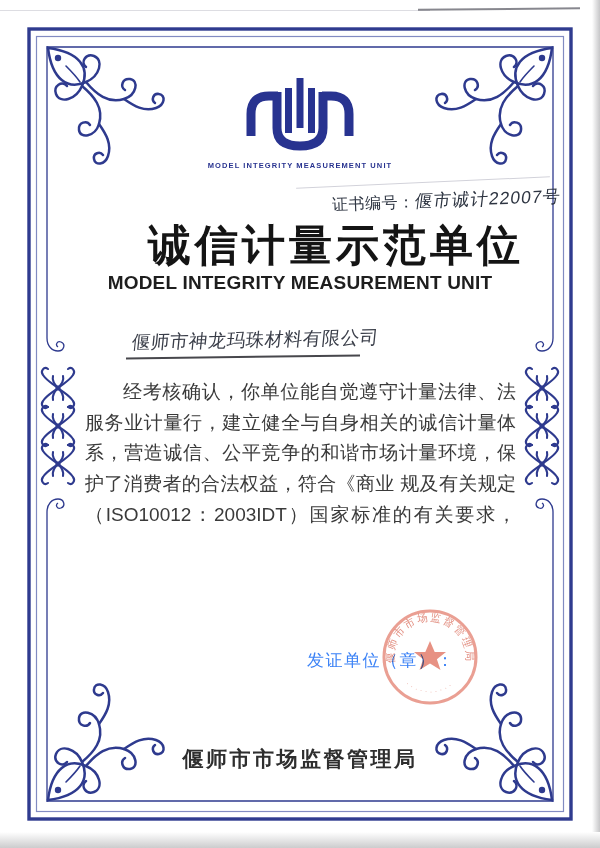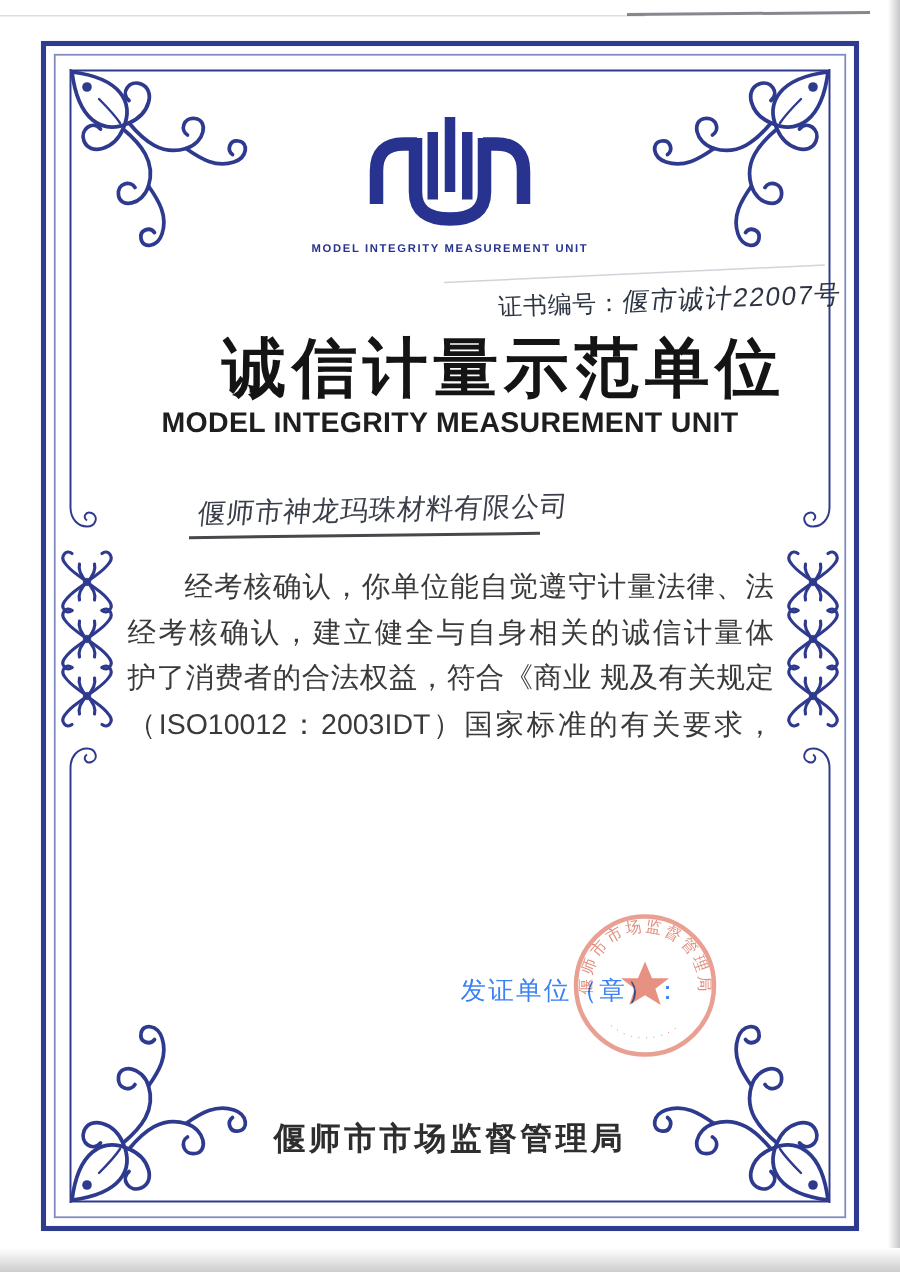--- a/index.html
+++ b/index.html
@@ -128,21 +128,22 @@
   </div>
 
   <div class="title-zh">诚信计量示范单位</div>
   <div class="title-en">MODEL INTEGRITY MEASUREMENT UNIT</div>
 
   <div class="recipient">偃师市神龙玛珠材料有限公司</div>
   <div class="recipient-line"></div>
 
   <div class="body-text">
     <div class="bodyline first">经考核确认，你单位能自觉遵守计量法律、法</div>
-    <div class="bodyline">经考核确认，建立健全与自身相关的诚信计量体</div>
+    <div class="bodyline">服务业计量行，建立健全与自身相关的诚信计量体</div>
+    <div class="bodyline">系，营造诚信、公平竞争的和谐市场计量环境，保</div>
     <div class="bodyline">护了消费者的合法权益，符合《商业 规及有关规定</div>
     <div class="bodyline">（ISO10012：2003IDT）国家标准的有关要求，</div>
   </div>
 
   <div class="issuer">发证单位（章）：</div>
 
   <svg class="seal" viewBox="-63 -63 126 126">
     <circle cx="0" cy="0" r="46" fill="none" stroke="#dd6753" stroke-width="3" opacity="0.7"></circle>
     <path id="sealTop" d="M -36,0 A 36,36 0 0 1 36,0" fill="none" stroke="none"></path>
     <path id="sealBot" d="M -28,24 A 37,37 0 0 0 28,24" fill="none" stroke="none"></path>

